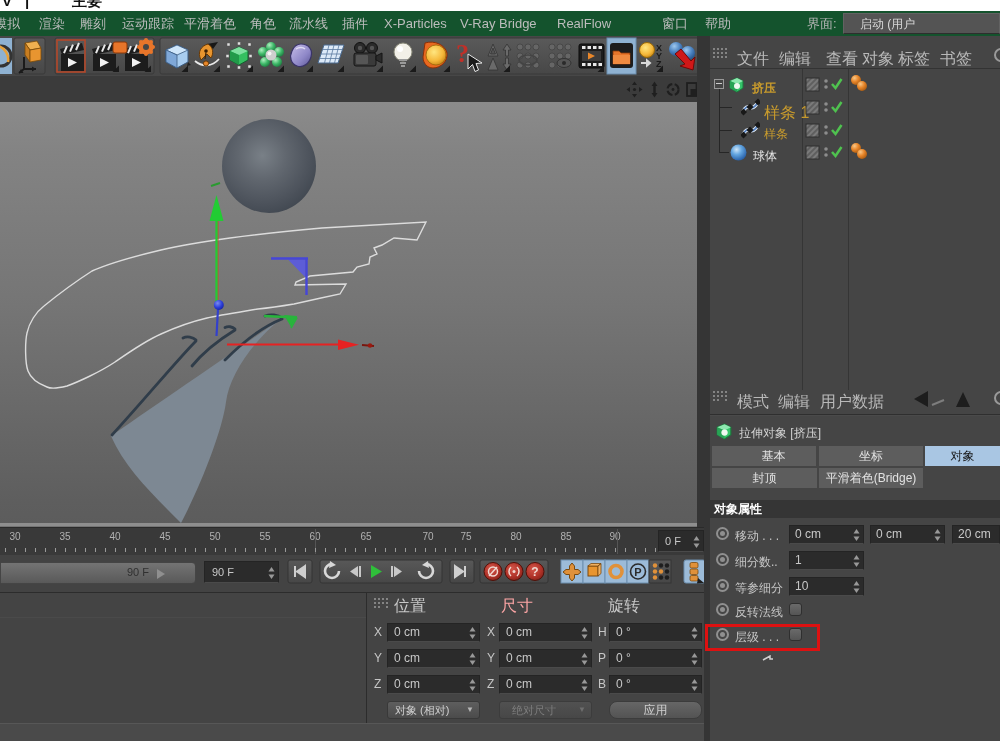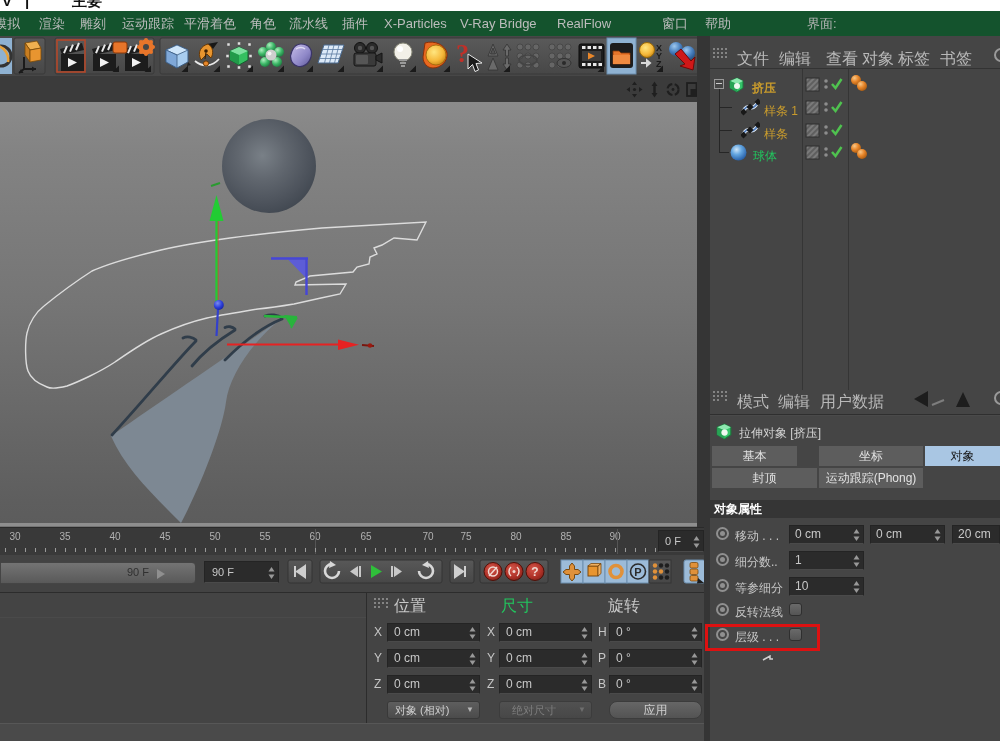--- a/index.html
+++ b/index.html
@@ -55,20 +55,21 @@
       <span style="left:250px;">角色</span>
     <span style="left:289px;">流水线</span>
       <span style="left:342px;">插件</span>
       <span style="left:384px;">X-Particles</span>
     <span style="left:460px;">V-Ray Bridge</span>
       <span style="left:557px;">RealFlow</span>
       <span style="left:622px;margin-top:41px;">脚本</span>
     <span style="left:662px;">窗口</span>
       <span style="left:705px;">帮助</span>
     <span style="left:807px;color:#b5b5b5;">界面:</span>
+    <div class="abs" id="ifacebox">启动 (用户</div>
   </div>
 
   <div class="abs" id="toolbar">
     <svg width="704" height="40" viewBox="0 0 704 40">
       <defs>
         <linearGradient id="tbg" x1="0" y1="0" x2="0" y2="1">
             <stop offset="0%" stop-color="#5a5a5a"></stop>
             <stop offset="100%" stop-color="#474747"></stop>
           </linearGradient>
         <radialGradient id="gball" cx="35%" cy="30%" r="75%">
@@ -504,21 +505,21 @@
           <circle cx="2" cy="6" r="1"></circle>
           <circle cx="6" cy="6" r="1"></circle>
           <circle cx="10" cy="6" r="1"></circle>
           <circle cx="14" cy="6" r="1"></circle>
           <circle cx="2" cy="10" r="1"></circle>
           <circle cx="6" cy="10" r="1"></circle>
           <circle cx="14" cy="10" r="1"></circle>
         </g>
     </svg>
     <span class="pmenu" style="left:27px;top:3px;color:#c8c8c8;">位置</span>
-    <span class="pmenu" style="left:134px;top:3px;color:#22c55e;text-align:center;">尺寸</span>
+    <span class="pmenu" style="left:134px;top:3px;color:#fca5a5;text-align:center;">尺寸</span>
     <span class="pmenu" style="left:241px;top:3px;color:#c8c8c8;">旋转</span>
     <span class="amlabel" style="left:7px;top:32px;">X</span>
     <span class="amlabel" style="left:7px;top:58px;">Y</span>
     <span class="amlabel" style="left:7px;top:84px;">Z</span>
     <span class="amlabel" style="left:120px;top:32px;">X</span>
     <span class="amlabel" style="left:120px;top:58px;">Y</span>
     <span class="amlabel" style="left:120px;top:84px;">Z</span>
     <span class="amlabel" style="left:231px;top:32px;">H</span>
     <span class="amlabel" style="left:231px;top:58px;">P</span>
     <span class="amlabel" style="left:231px;top:84px;">B</span>
@@ -612,42 +613,42 @@
     <span class="abs" style="left:42px;top:44px;font-size:12px;color:#c89b2d;font-weight:bold;">挤压</span>
     <svg class="abs" style="left:31px;top:62px;" width="19" height="19" viewBox="0 0 19 19">
       <path d="M2,14 C7,2 10,17 17,4" stroke="#e8f0f8" stroke-width="3.6" fill="none"></path>
       <path d="M2,14 C7,2 10,17 17,4" stroke="#5580c0" stroke-width="1.8" fill="none"></path>
       <g fill="#181818">
             <rect x="0" y="11.5" width="5" height="5" transform="rotate(45 2.5 14)"></rect>
             <rect x="6.5" y="6.5" width="5" height="5" transform="rotate(45 9 9)"></rect>
             <rect x="14.5" y="1.5" width="5" height="5" transform="rotate(45 17 4)"></rect>
           </g>
     </svg>
-    <span class="abs" style="left:54px;top:67px;font-size:12px;color:#c89b2d;">样条 1</span>
+    <span class="abs" style="left:54px;top:67px;font-size:16px;color:#c89b2d;">样条 1</span>
     <svg class="abs" style="left:31px;top:85px;" width="19" height="19" viewBox="0 0 19 19">
       <path d="M2,14 C7,2 10,17 17,4" stroke="#e8f0f8" stroke-width="3.6" fill="none"></path>
       <path d="M2,14 C7,2 10,17 17,4" stroke="#5580c0" stroke-width="1.8" fill="none"></path>
       <g fill="#181818">
             <rect x="0" y="11.5" width="5" height="5" transform="rotate(45 2.5 14)"></rect>
             <rect x="6.5" y="6.5" width="5" height="5" transform="rotate(45 9 9)"></rect>
             <rect x="14.5" y="1.5" width="5" height="5" transform="rotate(45 17 4)"></rect>
           </g>
     </svg>
     <span class="abs" style="left:54px;top:90px;font-size:12px;color:#c89b2d;">样条</span>
     <svg class="abs" style="left:19px;top:107px;" width="19" height="19" viewBox="0 0 19 19">
       <defs>
             <radialGradient id="sphg" cx="38%" cy="32%" r="70%">
               <stop offset="0%" stop-color="#cfe6f8"></stop>
               <stop offset="45%" stop-color="#64a6e0"></stop>
               <stop offset="100%" stop-color="#2860a8"></stop>
             </radialGradient>
           </defs>
       <circle cx="9.5" cy="9.5" r="8" fill="url(#sphg)"></circle>
     </svg>
-    <span class="abs" style="left:43px;top:112px;font-size:12px;color:#22c55e;text-align:right;">球体</span>
+    <span class="abs" style="left:43px;top:112px;font-size:12px;color:#e5e5e5;text-align:right;">球体</span>
 
     <svg class="abs" style="left:94px;top:36px;" width="70" height="90" viewBox="0 0 70 90">
       <defs>
         <pattern id="hatch" width="4" height="4" patternUnits="userSpaceOnUse" patternTransform="rotate(45)">
           <rect width="4" height="4" fill="#7a7a7a"></rect>
               <rect width="2" height="4" fill="#5f5f5f"></rect>
         </pattern>
         <g id="rowset">
           <rect x="2" y="-6" width="13" height="13" fill="url(#hatch)" stroke="#2e2e2e" stroke-width="1"></rect>
           <circle cx="22" cy="-3" r="1.8" fill="#8d8d8d"></circle>
@@ -700,25 +701,25 @@
     <div class="abs" style="left:0;top:378px;width:290px;height:1px;background:#2f2f2f;"></div>
     <div class="abs" style="left:0;top:379px;width:290px;height:1px;background:#4a4a4a;"></div>
     <svg class="abs" style="left:4px;top:385px;" width="20" height="20" viewBox="0 0 19 19">
       <polygon points="3,6 10,3 16,6 16,13 10,17 3,13" fill="#35c46a" stroke="#1b7a3c" stroke-width="1"></polygon>
       <polygon points="3,6 10,3 16,6 10,9" fill="#8ee8b0"></polygon>
       <polygon points="3,6 10,9 10,17 3,13" fill="#28a355"></polygon>
       <circle cx="10" cy="11" r="3" fill="#eef8f0"></circle>
     </svg>
     <span class="abs" style="left:29px;top:389px;font-size:12px;color:#d2d2d2;">拉伸对象 [挤压]</span>
 
-    <div class="abs" style="left:2px;top:410px;width:85px;height:20px;background:#5d5d5d;color:#e2e2e2;font-size:12px;text-align:center;line-height:20px;">基本</div>
+    <div class="abs" style="left:2px;top:410px;width:85px;height:20px;background:#5d5d5d;color:#e2e2e2;font-size:12px;text-align:center;line-height:20px;padding-left:19px;">基本</div>
     <div class="abs" style="left:109px;top:410px;width:104px;height:20px;background:#5d5d5d;color:#e2e2e2;font-size:12px;text-align:center;line-height:20px;">坐标</div>
     <div class="abs" style="left:215px;top:410px;width:75px;height:20px;background:#a9c6e3;color:#151515;font-size:12px;text-align:center;line-height:20px;">对象</div>
     <div class="abs" style="left:2px;top:432px;width:105px;height:20px;background:#5d5d5d;color:#e2e2e2;font-size:12px;text-align:center;line-height:20px;">封顶</div>
-    <div class="abs" style="left:109px;top:432px;width:104px;height:20px;background:#5d5d5d;color:#e2e2e2;font-size:12px;text-align:center;line-height:20px;">运动跟踪(Phong)</div>
+    <div class="abs" style="left:109px;top:432px;width:104px;height:20px;background:#5d5d5d;color:#e2e2e2;font-size:12px;text-align:center;line-height:20px;">平滑着色(Bridge)</div>
 
     <div class="abs" style="left:0;top:464px;width:290px;height:18px;background:#353535;color:#fff;font-size:12px;font-weight:bold;line-height:18px;padding-left:4px;box-sizing:border-box;">对象属性</div>
 
     <div class="radio" style="left:6px;top:491px;"></div>
     <span class="amlabel" style="left:25px;top:492px;">移动 . . .</span>
     <div class="input" style="left:79px;top:489px;width:75px;height:19px;line-height:17px;padding-left:5px;">0 cm<svg class="spin" style="top:3px;" width="7" height="12" viewBox="0 0 7 12">
             <path d="M3.5 0 L6.5 4.5 H0.5z" fill="#999"></path>
             <path d="M3.5 12 L0.5 7.5 H6.5z" fill="#999"></path>
           </svg></div>
     <div class="input" style="left:160px;top:489px;width:75px;height:19px;line-height:17px;padding-left:5px;">0 cm<svg class="spin" style="top:3px;" width="7" height="12" viewBox="0 0 7 12">

